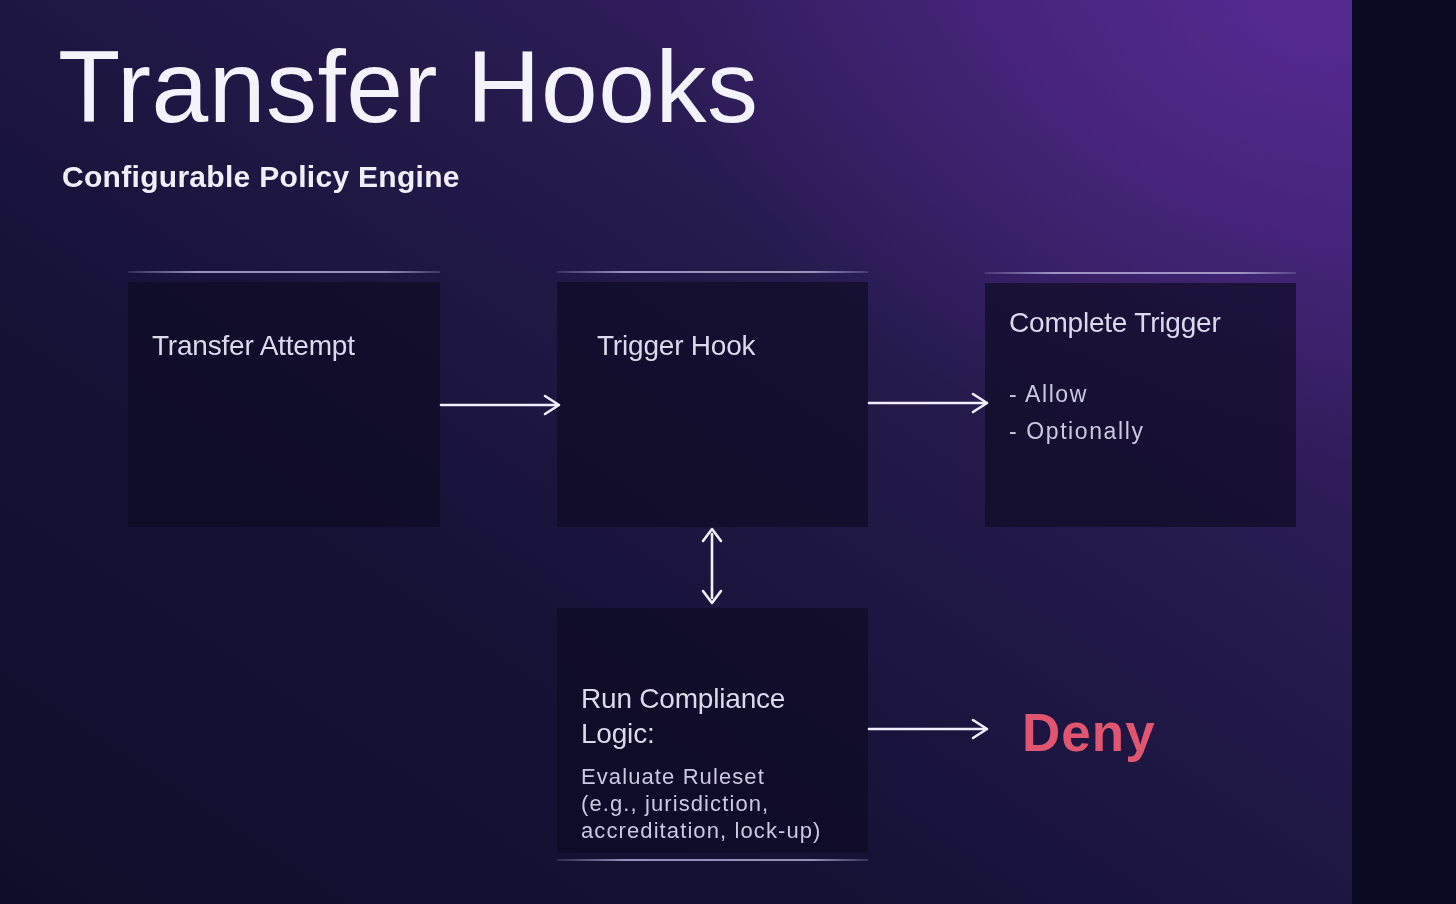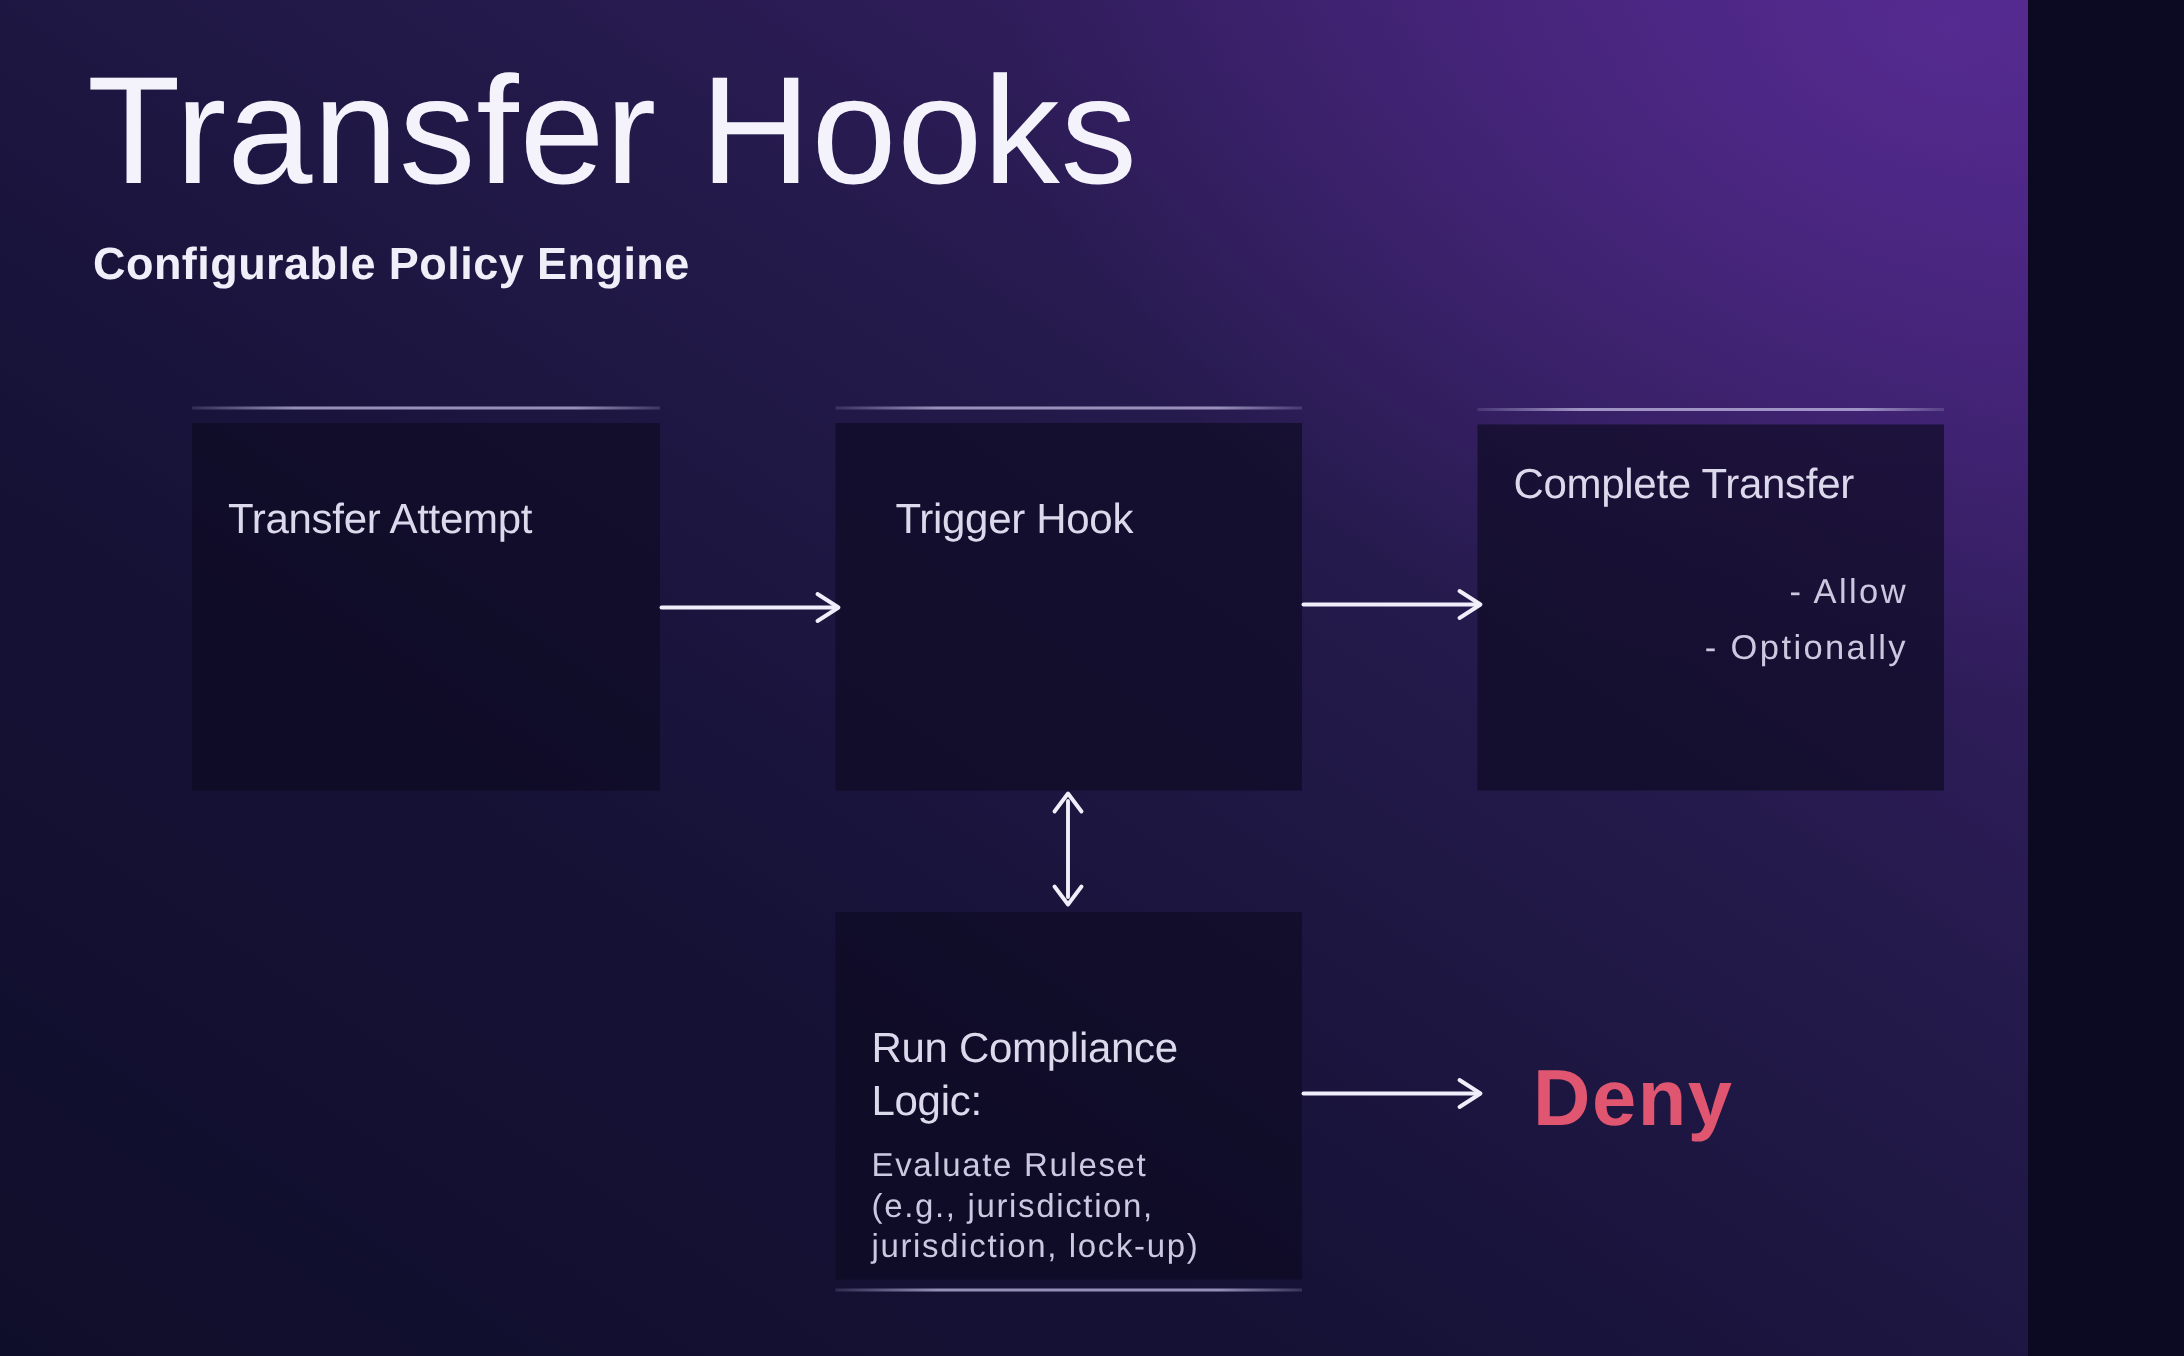--- a/index.html
+++ b/index.html
@@ -55,21 +55,20 @@
     letter-spacing: -0.2px;
     color: #dcd9ec;
   }
   .node-list {
     margin-top: 36px;
     font-size: 23px;
     font-weight: 300;
     letter-spacing: 1.6px;
     line-height: 37px;
     color: #ccc8e0;
-    text-align: right;
   }
   .node-body {
     margin-top: 12px;
     font-size: 22px;
     font-weight: 300;
     letter-spacing: 1.1px;
     line-height: 27px;
     color: #ccc8e0;
   }
 
@@ -128,33 +127,33 @@
 
   <div class="node" id="node-transfer-attempt">
     <h3 class="node-title">Transfer Attempt</h3>
   </div>
 
   <div class="node" id="node-trigger-hook">
     <h3 class="node-title">Trigger Hook</h3>
   </div>
 
   <div class="node" id="node-complete-transfer">
-    <h3 class="node-title">Complete Transfer</h3>
+    <h3 class="node-title">Complete Trigger</h3>
     <div class="node-list">
       <div>- Allow</div>
       <div>- Optionally</div>
     </div>
   </div>
 
   <div class="node" id="node-run-compliance">
     <h3 class="node-title">Run Compliance Logic:</h3>
     <div class="node-body">
       <div>Evaluate Ruleset</div>
       <div>(e.g., jurisdiction,</div>
-      <div>jurisdiction, lock-up)</div>
+      <div>accreditation, lock-up)</div>
     </div>
   </div>
 
   <svg class="arrows-layer" viewBox="0 0 1456 904" xmlns="http://www.w3.org/2000/svg">
     <g>
       <path d="M441 405 H556"></path>
       <path d="M545 396 L559 405 L545 414"></path>
     </g>
     <g>
       <path d="M869 403 H984"></path>

